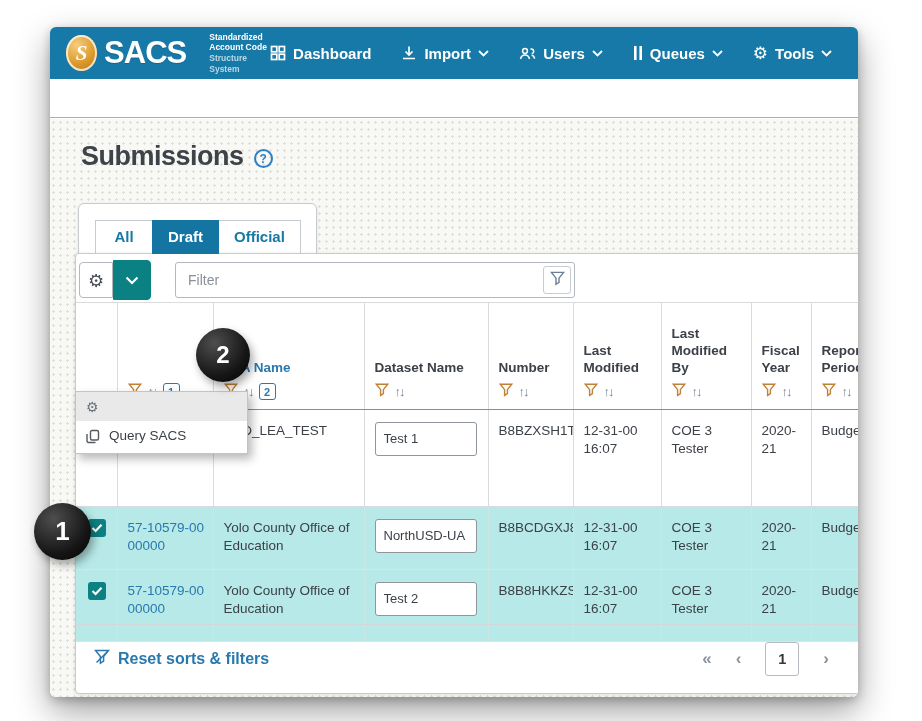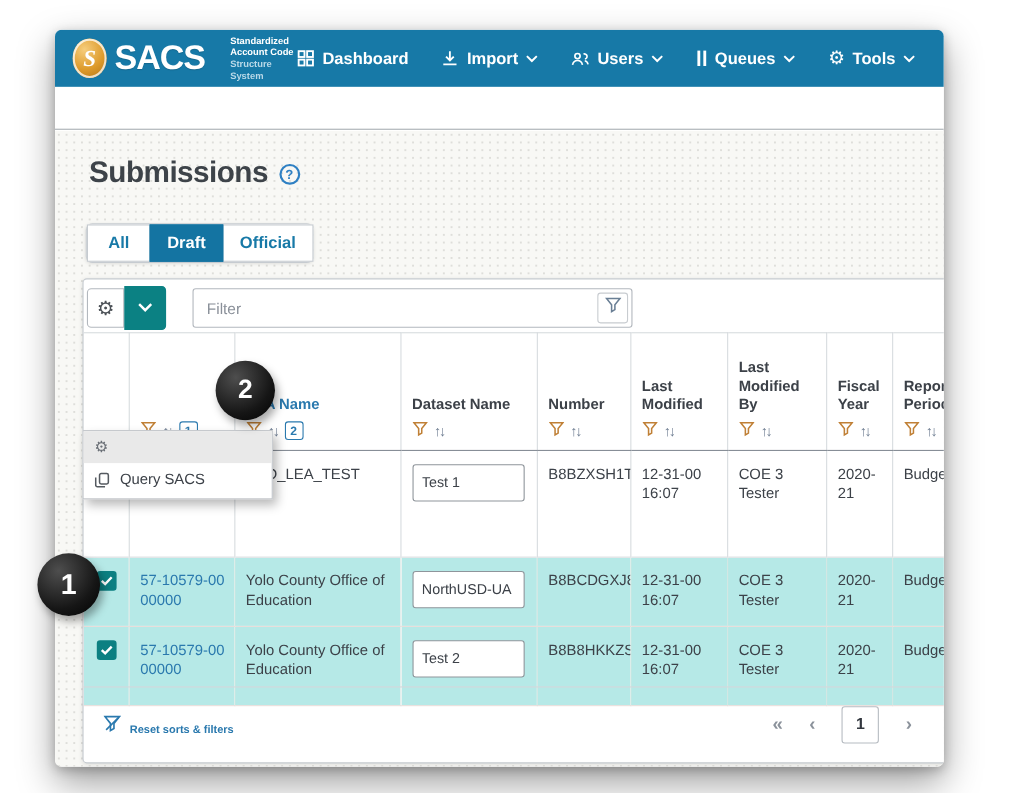--- a/index.html
+++ b/index.html
@@ -37,21 +37,21 @@
     background-color:#f8f8f5;
     background-image:radial-gradient(#dededa 1px, transparent 1.2px);
     background-size:7px 7px; }
 
   .title-row { position:absolute; left:31px; top:22px; display:flex; align-items:center; gap:10px; }
   .page-title { font-size:27px; font-weight:700; color:#3d4349; letter-spacing:-.5px; }
   .help-icon { width:19px; height:19px; border:2px solid #2f80c3; border-radius:50%;
     color:#2f80c3; font-size:12px; font-weight:700; display:flex; align-items:center; justify-content:center; margin-top:4px; }
 
   
-  .tabs-card { position:absolute; left:28px; top:84px; display:inline-flex; padding:0;
+  .tabs-card { position:absolute; left:28px; top:84px; display:inline-flex; padding:16px;
     background:#fff; border:1px solid #c6cbd0; border-radius:6px; box-shadow:0 1px 3px rgba(0,0,0,.10); }
   .tab { min-width:58px; padding:0 15px; height:34px; line-height:32px; text-align:center;
     font-size:15px; font-weight:600; color:#1779a7; background:#fff; border:1px solid #c6cbd0; margin-right:-1px; cursor:pointer; }
   .tab.active { background:#1474a2; border-color:#1474a2; color:#fff; position:relative; z-index:1; }
 
   
   .main-card { position:absolute; left:25px; top:134px; width:835px; height:441px;
     background:#fff; border:1px solid #c6cbd0; border-radius:4px; box-shadow:0 1px 4px rgba(0,0,0,.10); }
 
   .filter-row { position:absolute; left:3px; top:6px; height:40px; display:flex; align-items:flex-start; }
@@ -90,21 +90,21 @@
   .cb { width:18px; height:18px; border:2px solid #9aa0a6; border-radius:3px; background:#fff; display:flex;
     align-items:center; justify-content:center; cursor:pointer; margin-left:2px; }
   .cb.checked { background:#0c8082; border-color:#0c8082; }
   .ds-input { width:102px; height:30px; border:1px solid #8f959b; border-radius:3px; background:#fff;
     font-size:13px; color:#3c4148; padding:16px 8px; font-family:"Liberation Sans", sans-serif; }
   .cell-text { line-height:1.35; display:block; }
 
   
   .card-footer { position:absolute; left:0; right:0; top:370px; height:69px; border-top:1px solid #d4d8db;
     display:flex; align-items:center; justify-content:space-between; padding:0 80px 0 18px; }
-  .reset-link { display:flex; align-items:flex-end; gap:8px; color:#2a79ae; font-size:10px; font-weight:600; cursor:pointer; }
+  .reset-link { display:flex; align-items:center; gap:8px; color:#2a79ae; font-size:16px; font-weight:600; cursor:pointer; }
   .pagination { display:flex; align-items:center; gap:24px; }
   .pg-arrow { color:#8b929b; font-size:17px; font-weight:700; cursor:pointer; }
   .pg-page { width:34px; height:34px; border:1px solid #b6bbc1; border-radius:3px; background:#fff;
     color:#33383f; font-size:14.5px; font-weight:700; display:flex; align-items:center; justify-content:center; cursor:pointer; }
 
   
   .dropdown-menu { position:absolute; left:25px; top:272px; width:173px; background:#fff;
     border:1px solid #c0c4c8; box-shadow:4px 5px 9px rgba(0,0,0,.28); z-index:40; }
   .menu-item { display:flex; align-items:flex-start; gap:9px; padding:7px 10px; font-size:13.5px; color:#3c4148; cursor:pointer; line-height:1.22; }
   .menu-item.hover { background:#e9e9e9; }

